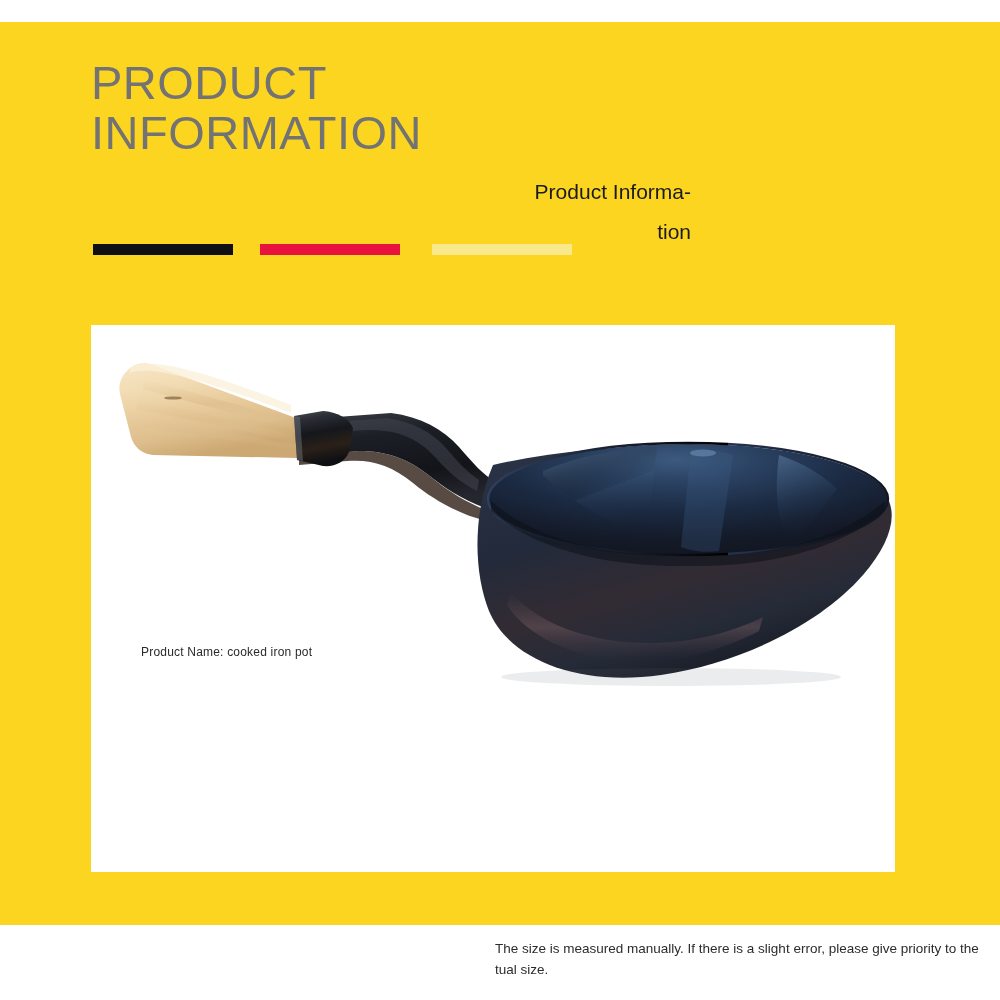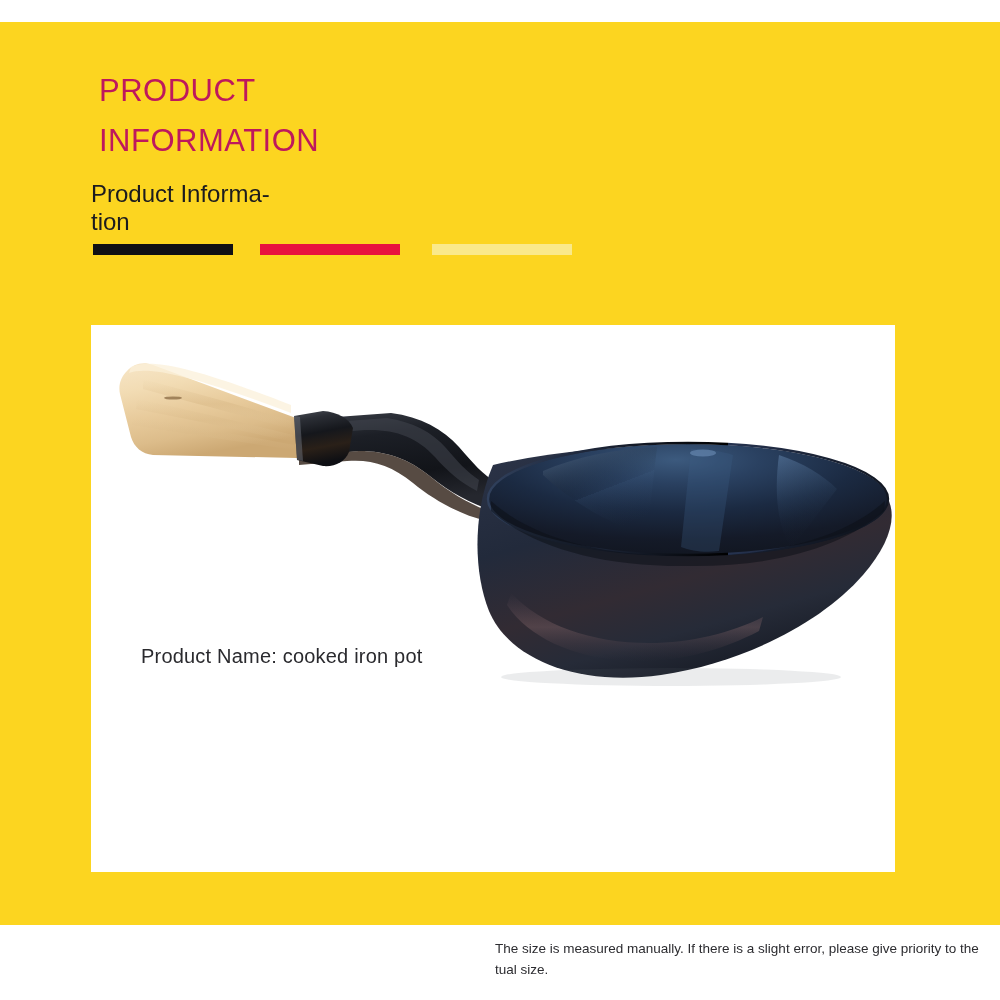--- a/index.html
+++ b/index.html
@@ -33,35 +33,36 @@
   }
 
   
   .header {
     position: absolute;
     left: 91px;
     top: 58px;
     width: 600px;
   }
   .title {
-    font-size: 31px;
+    font-size: 47px;
     line-height: 50px;
     letter-spacing: 0.5px;
-    color: #be185d;
+    color: #737373;
     font-weight: 400;
     white-space: pre-line;
-    margin: 8px;
+    margin: 0;
   }
   .subtitle {
     margin: 14px 0 0 0;
-    font-size: 24px;
-    line-height: 28px;
+    font-size: 21px;
+    line-height: 40px;
     color: #1b1b1f;
     font-weight: 400;
     white-space: pre-line;
+    text-align: right;
   }
 
   
   .rules {
     position: absolute;
     left: 93px;
     top: 244px;
     width: 500px;
     height: 13px;
   }
@@ -92,21 +93,21 @@
     top: 0;
     width: 804px;
     height: 430px;
   }
 
   
   .spec-name {
     position: absolute;
     left: 50px;
     top: 320px;
-    font-size: 20px;
+    font-size: 12px;
     color: #2a2a2e;
     letter-spacing: 0.2px;
   }
   .spec-material {
     position: absolute;
     left: 54px;
     top: 360px;
     width: 430px;
     font-size: 21px;
     line-height: 27px;

